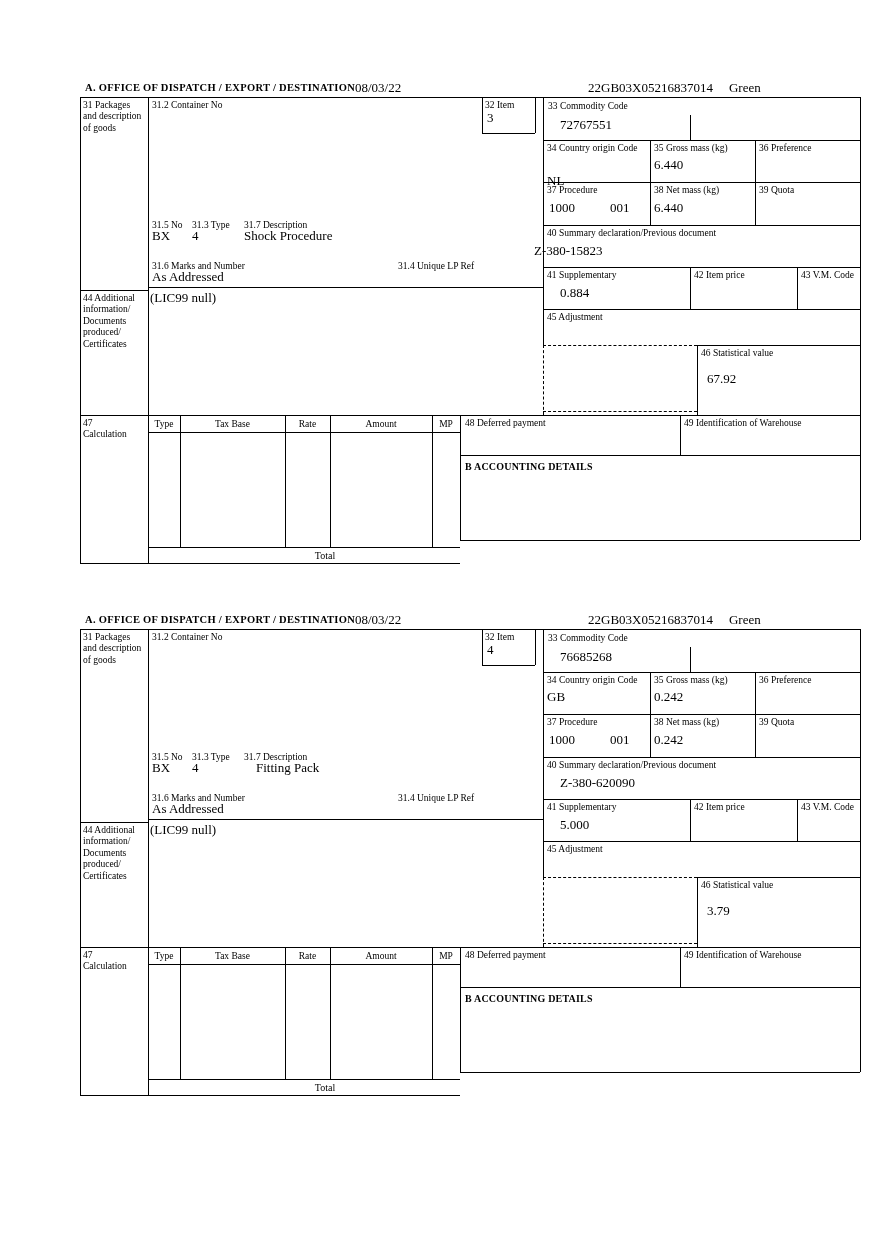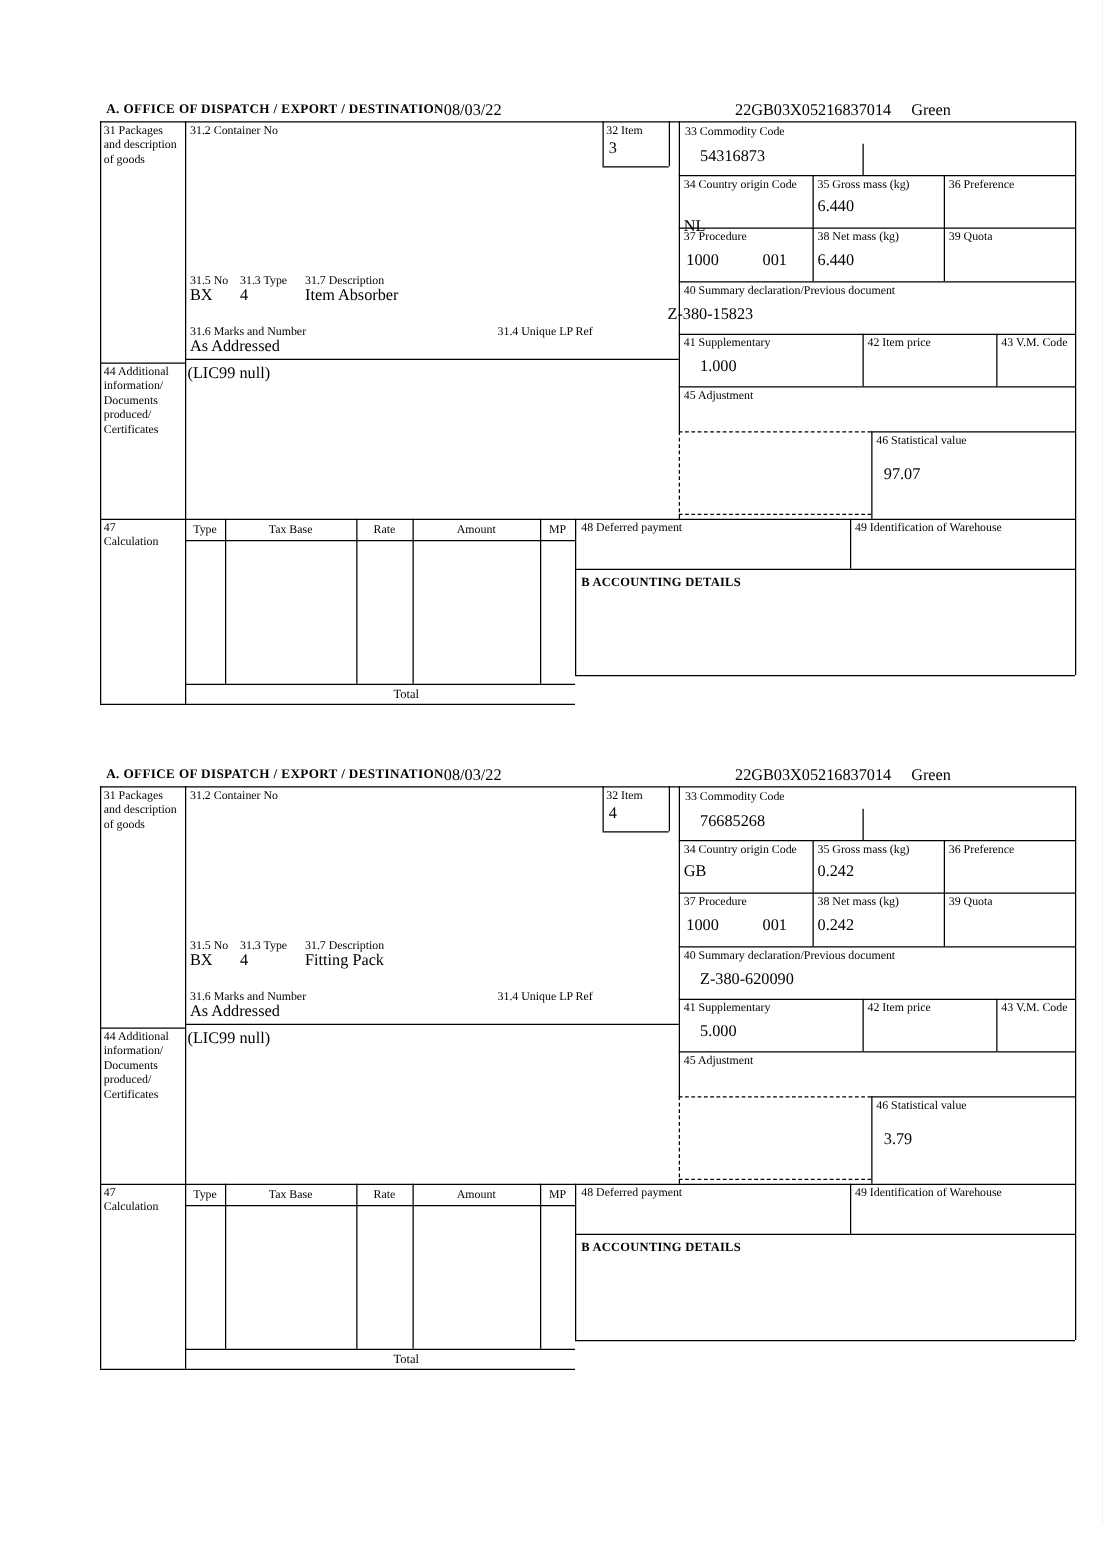--- a/index.html
+++ b/index.html
@@ -83,55 +83,55 @@
 
     <div class="lbl" style="left:72px;top:20px">31.2 Container No</div>
     <div class="lbl" style="left:405px;top:20px">32 Item</div>
     <div class="val" style="left:407px;top:31px">3</div>
 
     <div class="lbl" style="left:72px;top:140px">31.5 No</div>
     <div class="lbl" style="left:112px;top:140px">31.3 Type</div>
     <div class="lbl" style="left:164px;top:140px">31.7 Description</div>
     <div class="val" style="left:72px;top:149px">BX</div>
     <div class="val" style="left:112px;top:149px">4</div>
-    <div class="val" style="left:164px;top:149px">Item Absorber</div>
+    <div class="val" style="left:164px;top:149px">Shock Procedure</div>
 
     <div class="lbl" style="left:72px;top:181px">31.6 Marks and Number</div>
     <div class="lbl" style="left:318px;top:181px">31.4 Unique LP Ref</div>
     <div class="val" style="left:72px;top:190px">As Addressed</div>
     <div class="val" style="left:70px;top:211px">(LIC99 null)</div>
 
     <div class="lbl" style="left:468px;top:21px">33 Commodity Code</div>
-    <div class="val" style="left:480px;top:38px">54316873</div>
+    <div class="val" style="left:480px;top:38px">72767551</div>
 
     <div class="lbl" style="left:467px;top:63px">34 Country origin Code</div>
     <div class="lbl" style="left:574px;top:63px">35 Gross mass (kg)</div>
     <div class="lbl" style="left:679px;top:63px">36 Preference</div>
     <div class="val" style="left:467px;top:94px">NL</div>
     <div class="val" style="left:574px;top:78px">6.440</div>
 
     <div class="lbl" style="left:467px;top:105px">37 Procedure</div>
     <div class="lbl" style="left:574px;top:105px">38 Net mass (kg)</div>
     <div class="lbl" style="left:679px;top:105px">39 Quota</div>
     <div class="val" style="left:469px;top:121px">1000</div>
     <div class="val" style="left:530px;top:121px">001</div>
     <div class="val" style="left:574px;top:121px">6.440</div>
 
     <div class="lbl" style="left:467px;top:148px">40 Summary declaration/Previous document</div>
     <div class="val" style="left:454px;top:164px">Z-380-15823</div>
 
     <div class="lbl" style="left:467px;top:190px">41 Supplementary</div>
     <div class="lbl" style="left:614px;top:190px">42 Item price</div>
     <div class="lbl" style="left:721px;top:190px">43 V.M. Code</div>
-    <div class="val" style="left:480px;top:206px">1.000</div>
+    <div class="val" style="left:480px;top:206px">0.884</div>
 
     <div class="lbl" style="left:467px;top:232px">45 Adjustment</div>
 
     <div class="lbl" style="left:621px;top:268px">46 Statistical value</div>
-    <div class="val" style="left:627px;top:292px">97.07</div>
+    <div class="val" style="left:627px;top:292px">67.92</div>
 
     <div class="thead" style="left:68px;width:32px">Type</div>
     <div class="thead" style="left:100px;width:105px">Tax Base</div>
     <div class="thead" style="left:205px;width:45px">Rate</div>
     <div class="thead" style="left:250px;width:102px">Amount</div>
     <div class="thead" style="left:352px;width:28px">MP</div>
     <div class="total">Total</div>
 
     <div class="lbl" style="left:385px;top:338px">48 Deferred payment</div>
     <div class="lbl" style="left:604px;top:338px">49 Identification of Warehouse</div>
@@ -194,21 +194,21 @@
 
     <div class="lbl" style="left:72px;top:20px">31.2 Container No</div>
     <div class="lbl" style="left:405px;top:20px">32 Item</div>
     <div class="val" style="left:407px;top:31px">4</div>
 
     <div class="lbl" style="left:72px;top:140px">31.5 No</div>
     <div class="lbl" style="left:112px;top:140px">31.3 Type</div>
     <div class="lbl" style="left:164px;top:140px">31.7 Description</div>
     <div class="val" style="left:72px;top:149px">BX</div>
     <div class="val" style="left:112px;top:149px">4</div>
-    <div class="val" style="left:164px;top:149px">Fitting Pack</div>
+    <div class="val" style="left:176px;top:149px">Fitting Pack</div>
 
     <div class="lbl" style="left:72px;top:181px">31.6 Marks and Number</div>
     <div class="lbl" style="left:318px;top:181px">31.4 Unique LP Ref</div>
     <div class="val" style="left:72px;top:190px">As Addressed</div>
     <div class="val" style="left:70px;top:211px">(LIC99 null)</div>
 
     <div class="lbl" style="left:468px;top:21px">33 Commodity Code</div>
     <div class="val" style="left:480px;top:38px">76685268</div>
 
     <div class="lbl" style="left:467px;top:63px">34 Country origin Code</div>

